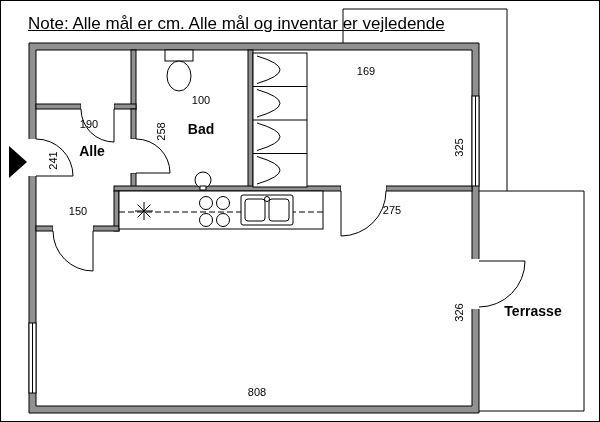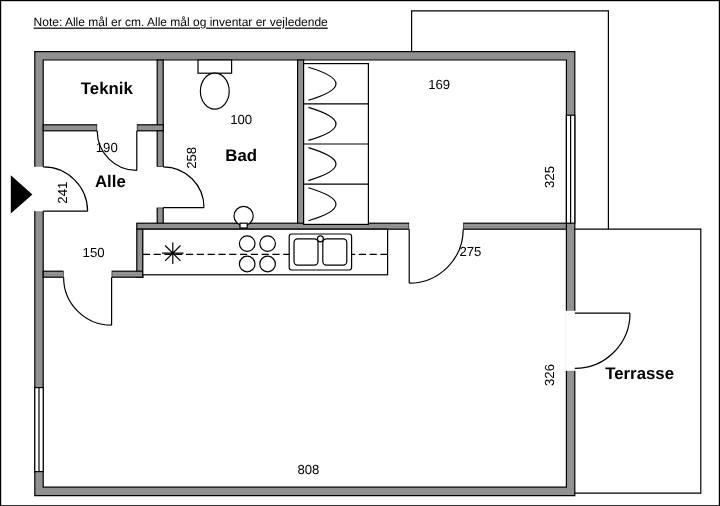--- a/index.html
+++ b/index.html
@@ -5,21 +5,21 @@
   html,body{margin:0;padding:0;background:#ffffff;}
   #plan{
     position:relative;width:600px;height:422px;
     background:var(--bg,#ffffff);
     border:1px solid #000;box-sizing:border-box;
     font-family:"Liberation Sans",sans-serif;
     overflow:hidden;
   }
   #plan svg{position:absolute;left:0;top:0;}
   .label{position:absolute;color:var(--text,#000);white-space:nowrap;}
-  .note{left:27px;top:13px;font-size:10px;text-decoration:underline;}
+  .note{left:27px;top:13px;font-size:17px;text-decoration:underline;}
   .room{font-weight:bold;font-size:14px;text-align:center;}
   .big{font-size:16px;}
   .dim{font-size:11px;text-align:center;}
   .vert{transform:rotate(-90deg);height:13px;line-height:13px;}
   .wall{fill:var(--wall-fill,#919191);stroke:var(--line,#000);stroke-width:1;}
   .thin{fill:none;stroke:var(--line,#000);stroke-width:1;}
   .fixture{fill:#fff;stroke:var(--line,#000);stroke-width:1;}
   .opening{fill:#fff;stroke:none;}
   .dash{stroke:var(--line,#000);stroke-width:1;stroke-dasharray:6 3;fill:none;}
   .solid{fill:var(--line,#000);stroke:none;}
@@ -114,21 +114,20 @@
     <g>
       <rect class="fixture" x="240" y="194" width="52" height="30" rx="2"></rect>
       <rect class="thin" x="244" y="198" width="20" height="22" rx="3"></rect>
       <rect class="thin" x="268" y="198" width="20" height="22" rx="3"></rect>
       <circle class="fixture" cx="266" cy="198" r="2.5"></circle>
     </g>
   </svg>
 
   <div class="label note">Note: Alle mål er cm. Alle mål og inventar er vejledende</div>
 
-  <div class="label room" style="left:48px;top:64px;width:80px">Teknik</div>
   <div class="label room" style="left:51px;top:142px;width:80px">Alle</div>
   <div class="label room" style="left:170px;top:120px;width:60px">Bad</div>
   <div class="label room" style="left:492px;top:302px;width:80px">Terrasse</div>
 
   <div class="label dim" style="left:345px;top:64px;width:40px">169</div>
   <div class="label dim" style="left:180px;top:93px;width:40px">100</div>
   <div class="label dim" style="left:68px;top:117px;width:40px">190</div>
   <div class="label dim vert" style="left:140px;top:124px;width:40px">258</div>
   <div class="label dim vert" style="left:32px;top:153px;width:40px">241</div>
   <div class="label dim" style="left:57px;top:204px;width:40px">150</div>

